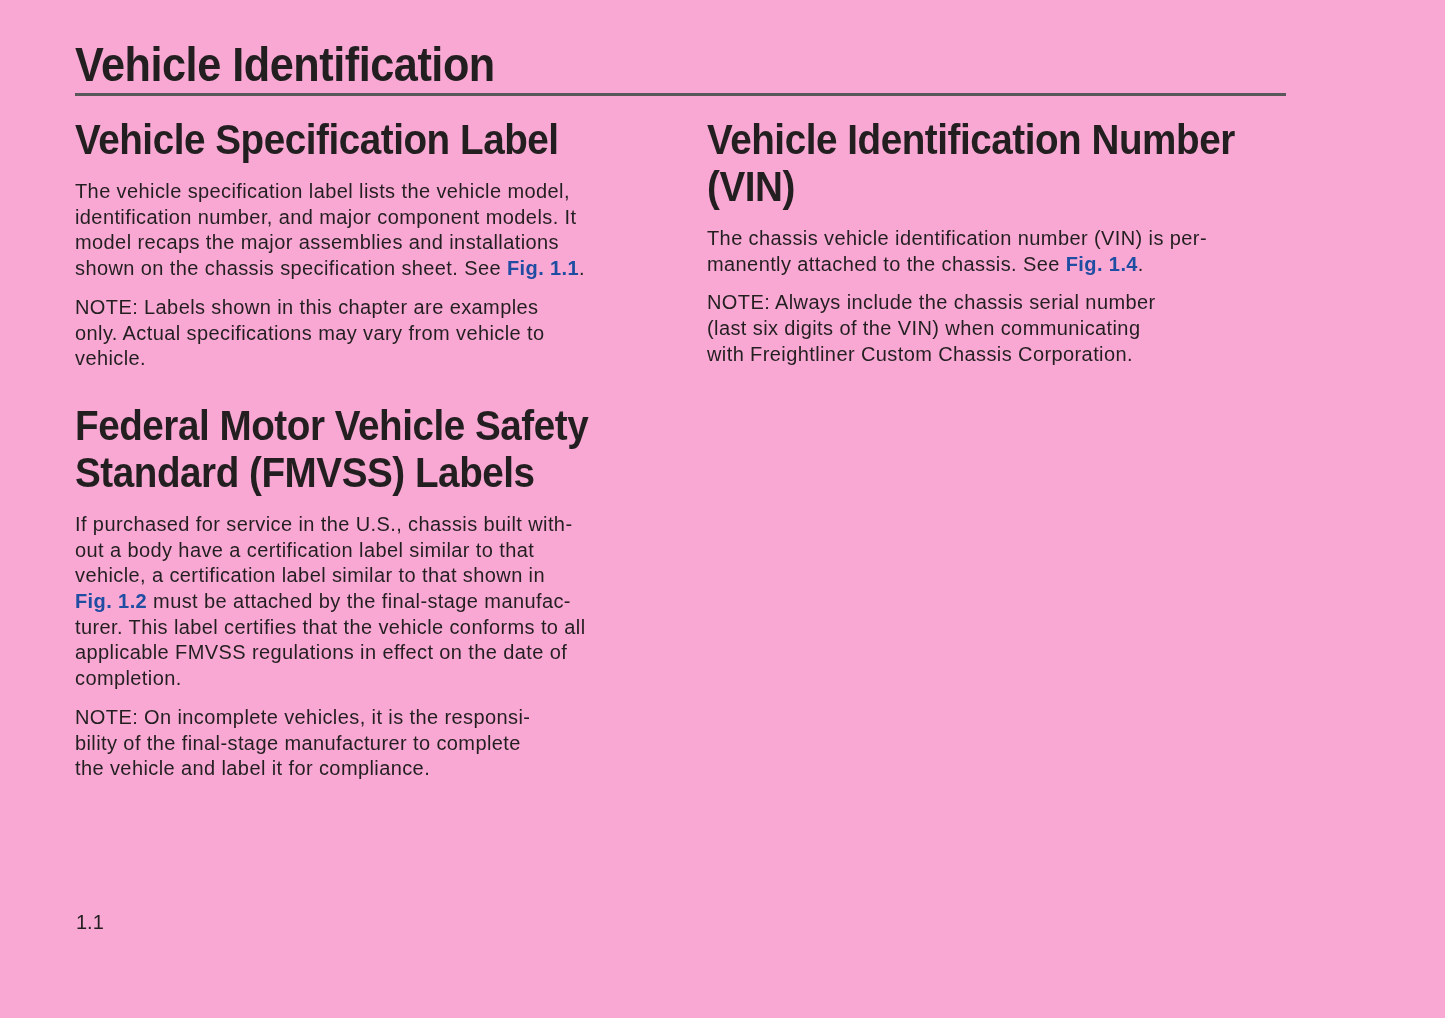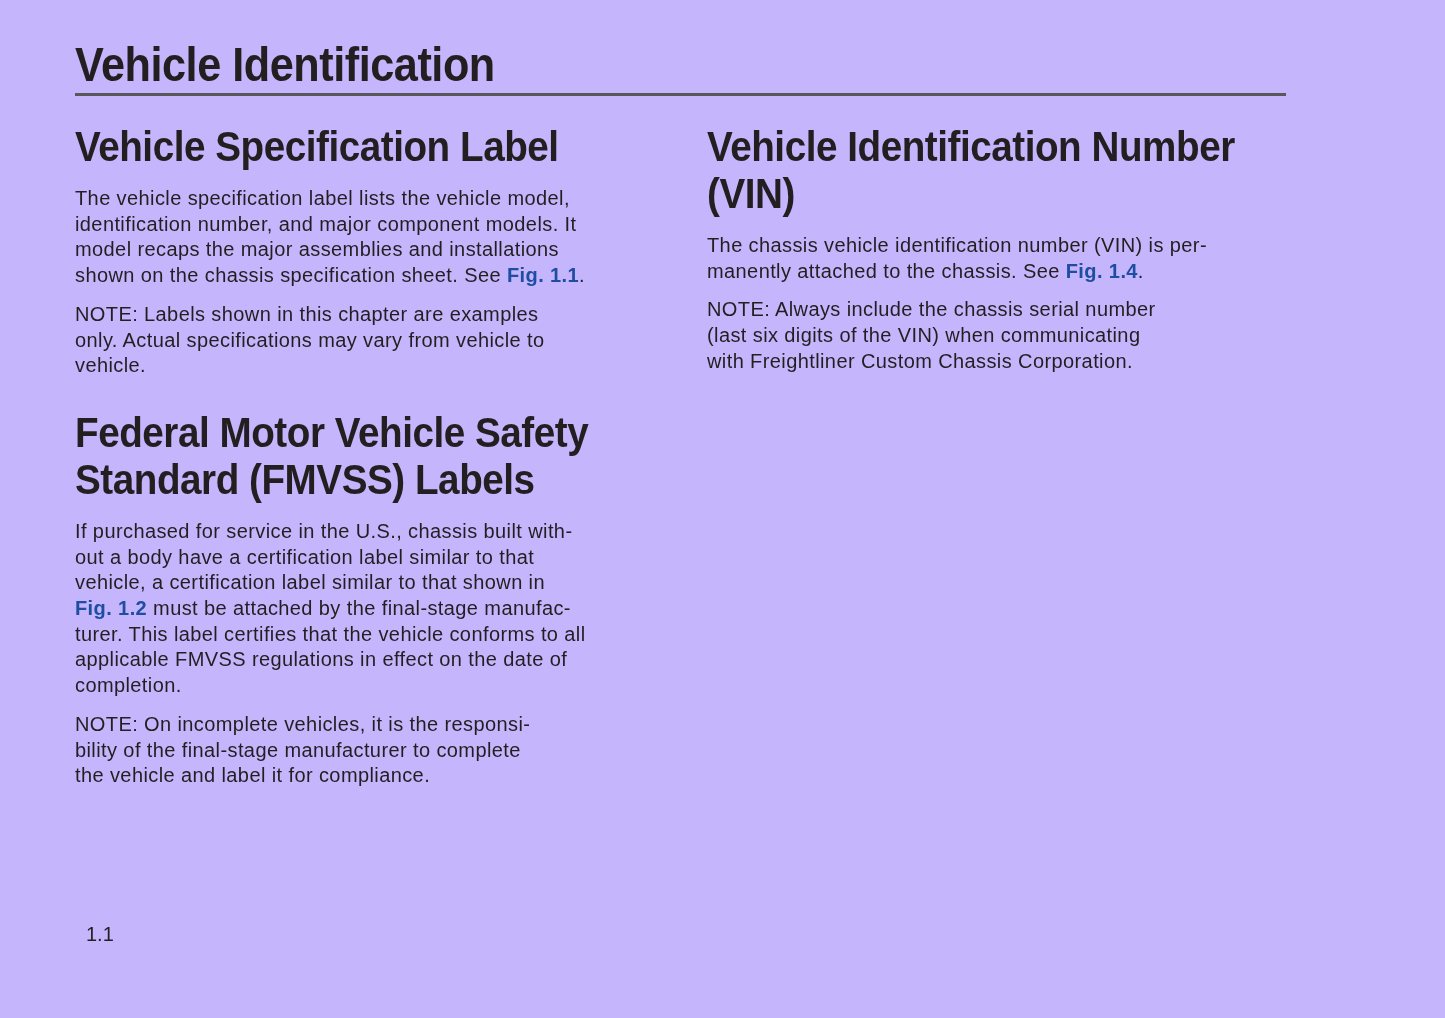--- a/index.html
+++ b/index.html
@@ -4,21 +4,21 @@
 <style>
   html, body {
     margin: 0;
     padding: 0;
     background: #ffffff;
   }
   .page {
     position: relative;
     width: 1445px;
     height: 1018px;
-    background: #c4b5fd;
+    background: #f9a8d4;
     font-family: "Liberation Sans", sans-serif;
     color: #231f20;
     overflow: hidden;
   }
   .title {
     position: absolute;
     left: 75px;
     top: 37px;
     margin: 0;
     font-size: 48px;
@@ -32,21 +32,21 @@
   .rule {
     position: absolute;
     left: 75px;
     top: 93px;
     width: 1211px;
     height: 3px;
     background: #58585b;
   }
   .col {
     position: absolute;
-    top: 123px;
+    top: 116px;
   }
   .col-left  { left: 75px;  width: 600px; }
   .col-right { left: 707px; width: 580px; }
   .h2 {
     margin: 0 0 16px 0;
     font-size: 42px;
     line-height: 47px;
     font-weight: bold;
     letter-spacing: -0.5px;
     white-space: nowrap;
@@ -64,25 +64,24 @@
   .ln { display: block; white-space: nowrap; }
   .fig {
     color: #1e4da2;
     font-weight: bold;
     text-decoration: none;
     cursor: pointer;
   }
   .sec2 { display: block; margin-top: 30px; }
   .page-number {
     position: absolute;
-    left: 86px;
+    left: 76px;
     top: 910px;
     font-size: 20px;
     line-height: 25px;
-    margin-top: 12px;
   }
 </style>
 </head>
 <body>
 
 <div class="page">
 
   <h1 class="title">Vehicle Identification</h1>
   <div class="rule"></div>
 

